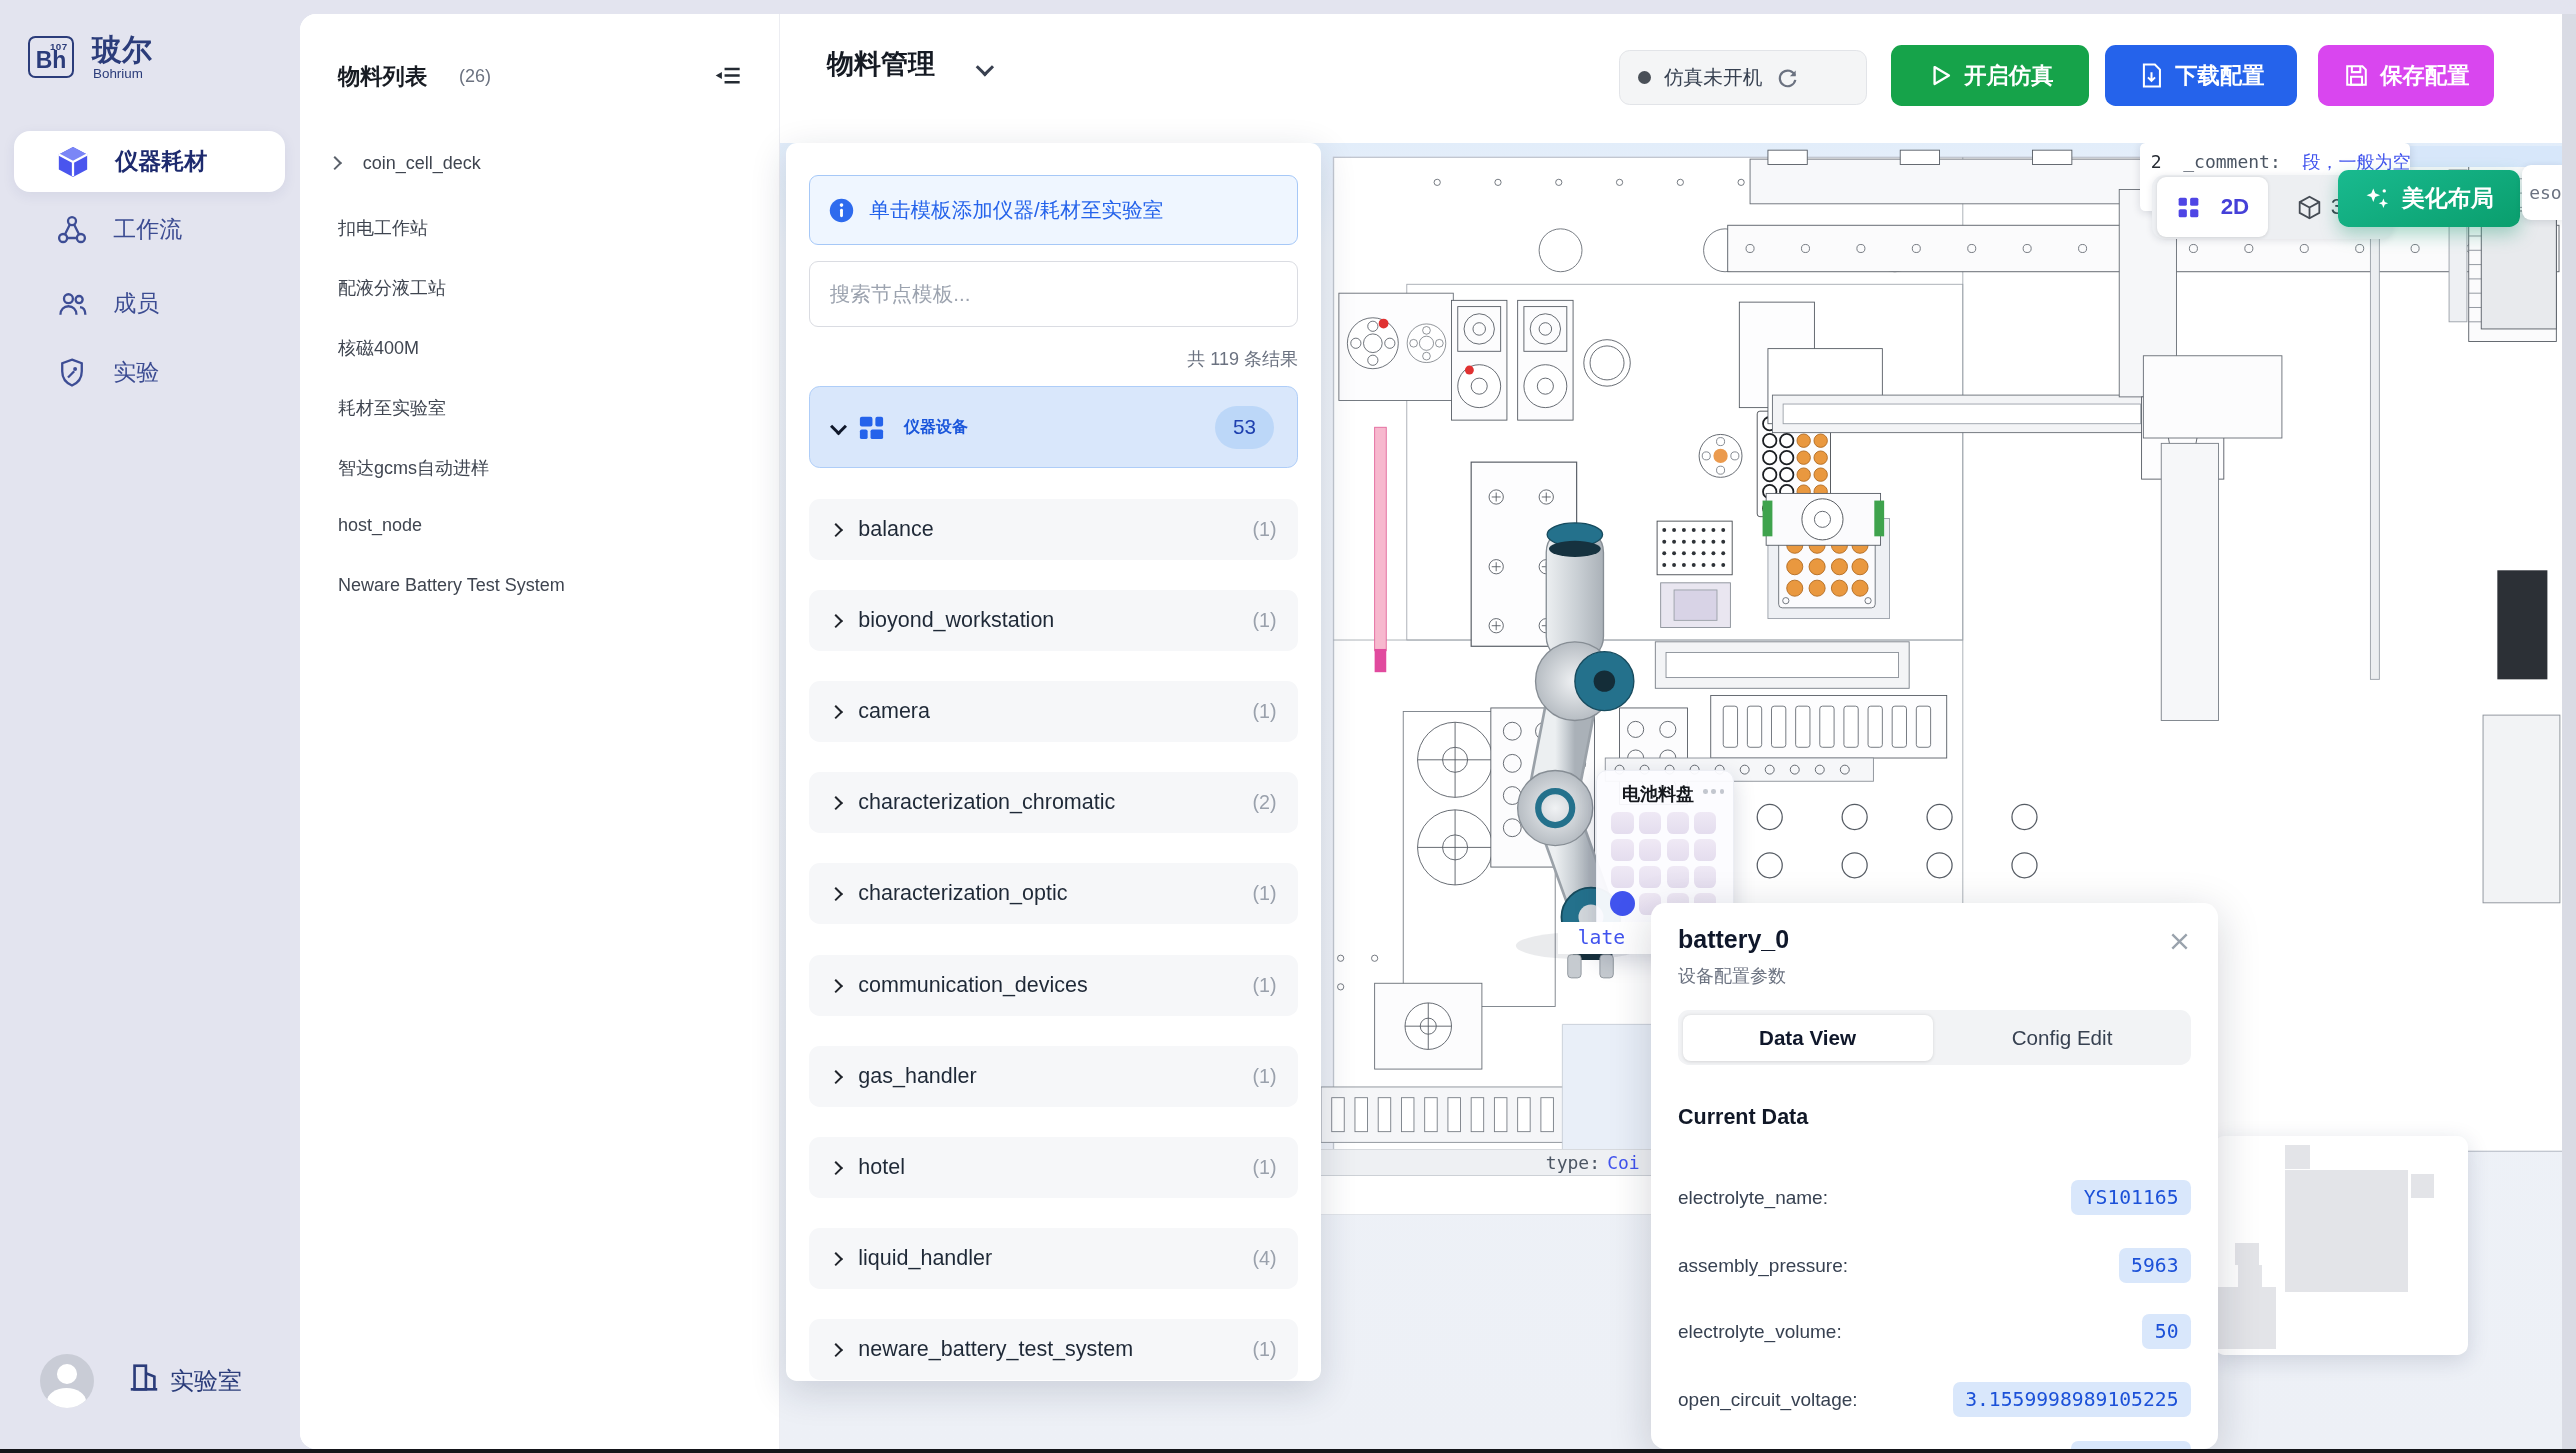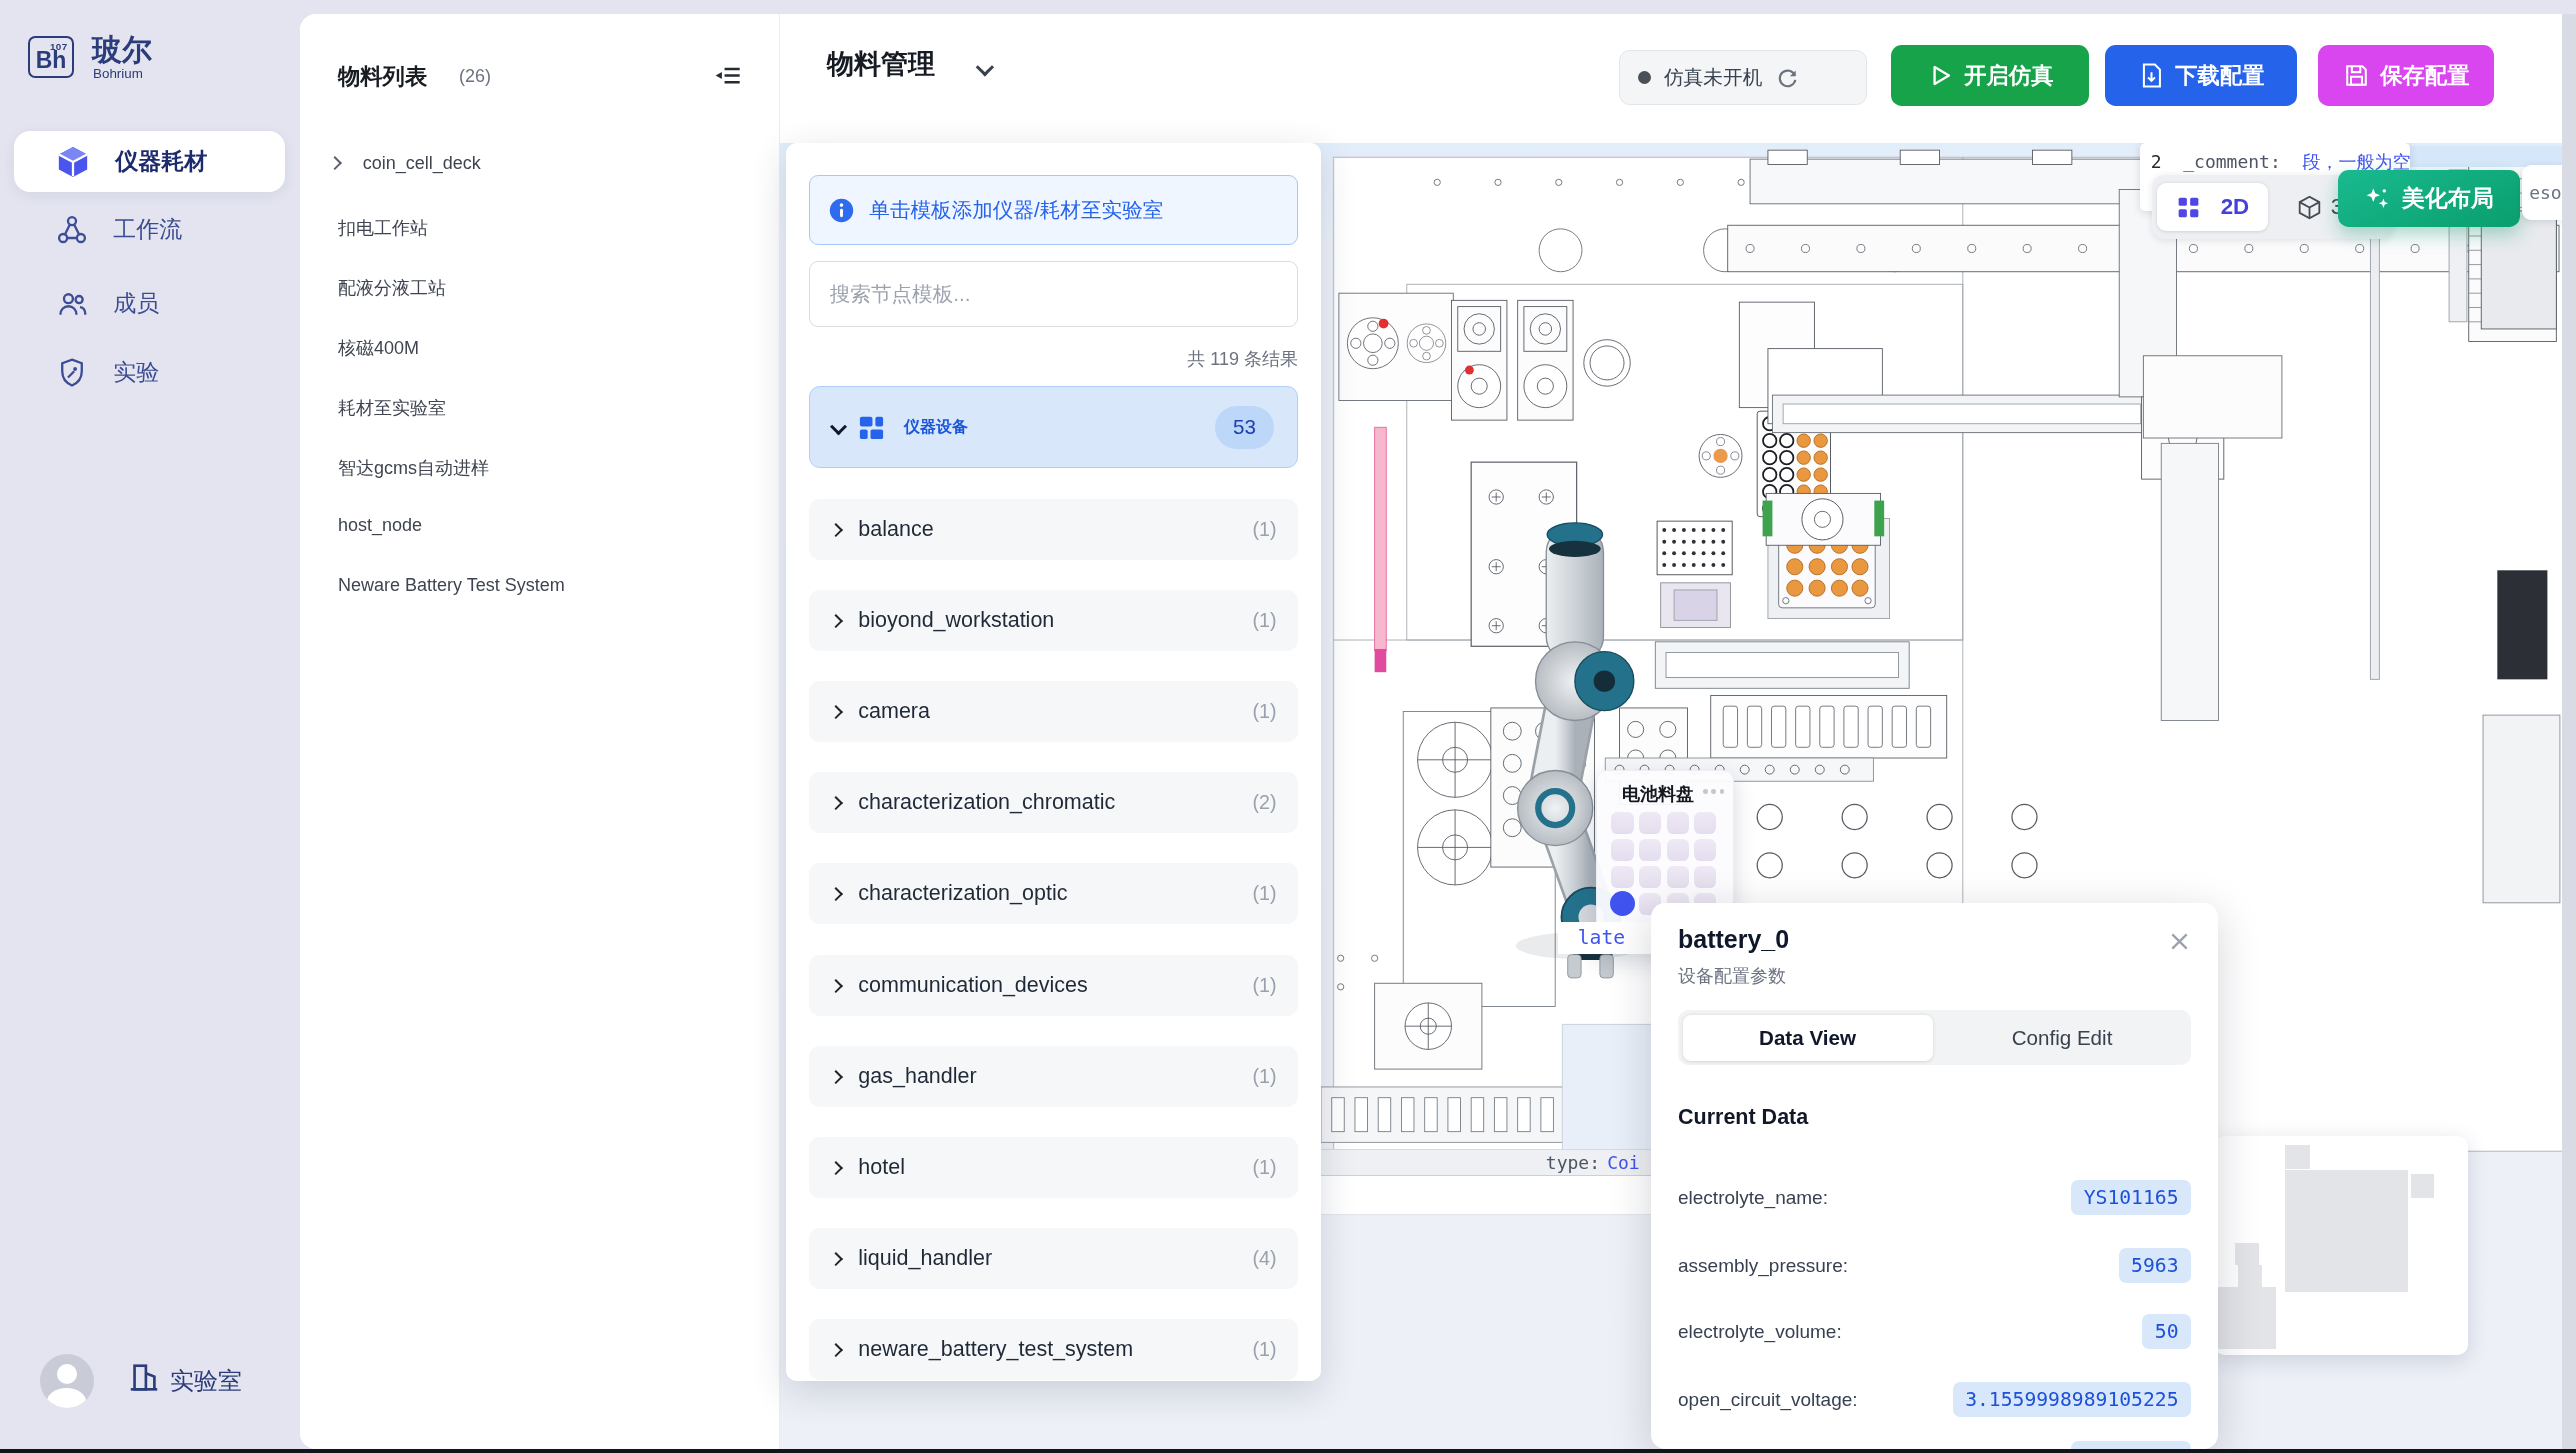--- a/index.html
+++ b/index.html
@@ -48,21 +48,21 @@
   #btn-down{left:2105px;width:192px;background:#2563eb}
   #btn-save{left:2318px;width:176px;background:#d946ef}
 
   
   #canvas{position:absolute;left:780px;top:143px;width:1796px;height:1306px;overflow:hidden;background:linear-gradient(180deg,#e2edfa 0%,#eef3f9 107px,#edf0f6 100%)}
   #cad{position:absolute;left:541px;top:0}
   .blue-band{position:absolute;left:1624px;top:2.7px;width:158px;height:21.5px;background:#d7e7fa}
   .tooltipc{position:absolute;left:1360px;top:0;width:270px;height:68px;background:#fff;border-radius:5.4px;box-shadow:0 1.8px 9px rgba(20,30,60,.14);padding:7.2px 10.7px;overflow:hidden;font-size:18px;white-space:nowrap}
   .tooltipc .k{color:#4b5563}.tooltipc .v{color:#4053ee}.tooltipc .p{color:#262b33}
   .seg{position:absolute;left:1372px;top:32px;width:241px;height:64px;background:#edeff2;border-radius:12.5px;display:flex;align-items:center;padding:5.4px;box-shadow:0 1.8px 7.2px rgba(20,30,60,.10)}
-  .seg-2d{width:111px;height:48px;background:#fff;border-radius:9px;display:flex;align-items:center;justify-content:center;gap:21px;font-size:22.3px;font-weight:bold;color:#4540d8;box-shadow:0 0.9px 3.6px rgba(0,0,0,.12)}
+  .seg-2d{width:111px;height:60px;background:#fff;border-radius:9px;display:flex;align-items:center;justify-content:center;gap:21px;font-size:22.3px;font-weight:bold;color:#4540d8;box-shadow:0 0.9px 3.6px rgba(0,0,0,.12)}
   .seg-3d{flex:1;display:flex;align-items:center;justify-content:center;gap:9px;font-size:22.3px;color:#3c434d}
   .beautify{position:absolute;left:1558px;top:27px;width:182px;height:57px;border-radius:10.7px;background:linear-gradient(155deg,#19ba8f,#0a9e6d);box-shadow:0 7.2px 18px rgba(14,150,105,.35);display:flex;align-items:center;justify-content:center;gap:10.7px;color:#fff;font-size:23px;font-weight:bold;cursor:pointer}
   .esou{position:absolute;left:1742px;top:22.3px;width:41px;height:55px;background:#fff;border-radius:9px 0 0 9px;box-shadow:0 1.8px 7.2px rgba(20,30,60,.12);font-size:18px;color:#6b7280;line-height:55px;padding-left:7.2px;overflow:hidden}
   .type-strip{position:absolute;left:541px;top:1006px;width:333px;height:27px;background:#eef0f3;border-top:0.9px solid #d7dade;border-bottom:0.9px solid #cdd1d6;display:flex;align-items:center;justify-content:flex-end;padding-right:14.3px;font-size:18px}
   .type-strip .k{color:#4b5563}.type-strip .v{color:#4053ee;margin-left:7.2px}
   .type-under{position:absolute;left:541px;top:1033px;width:333px;height:39px;background:#fff;border-bottom:0.9px solid #e2e5ea}
   .late-strip{position:absolute;left:778px;top:779px;width:118px;height:32px;background:#fff;font-size:19.7px;color:#4053ee;line-height:32px;padding-left:19.7px;z-index:6}
 
   
   .tray{position:absolute;left:816px;top:627px;width:138px;height:184px;background:rgba(252,252,255,.95);border:0.9px solid #eceef4;border-radius:10.7px;box-shadow:0 7.2px 21.5px rgba(30,40,80,.18);z-index:5}

